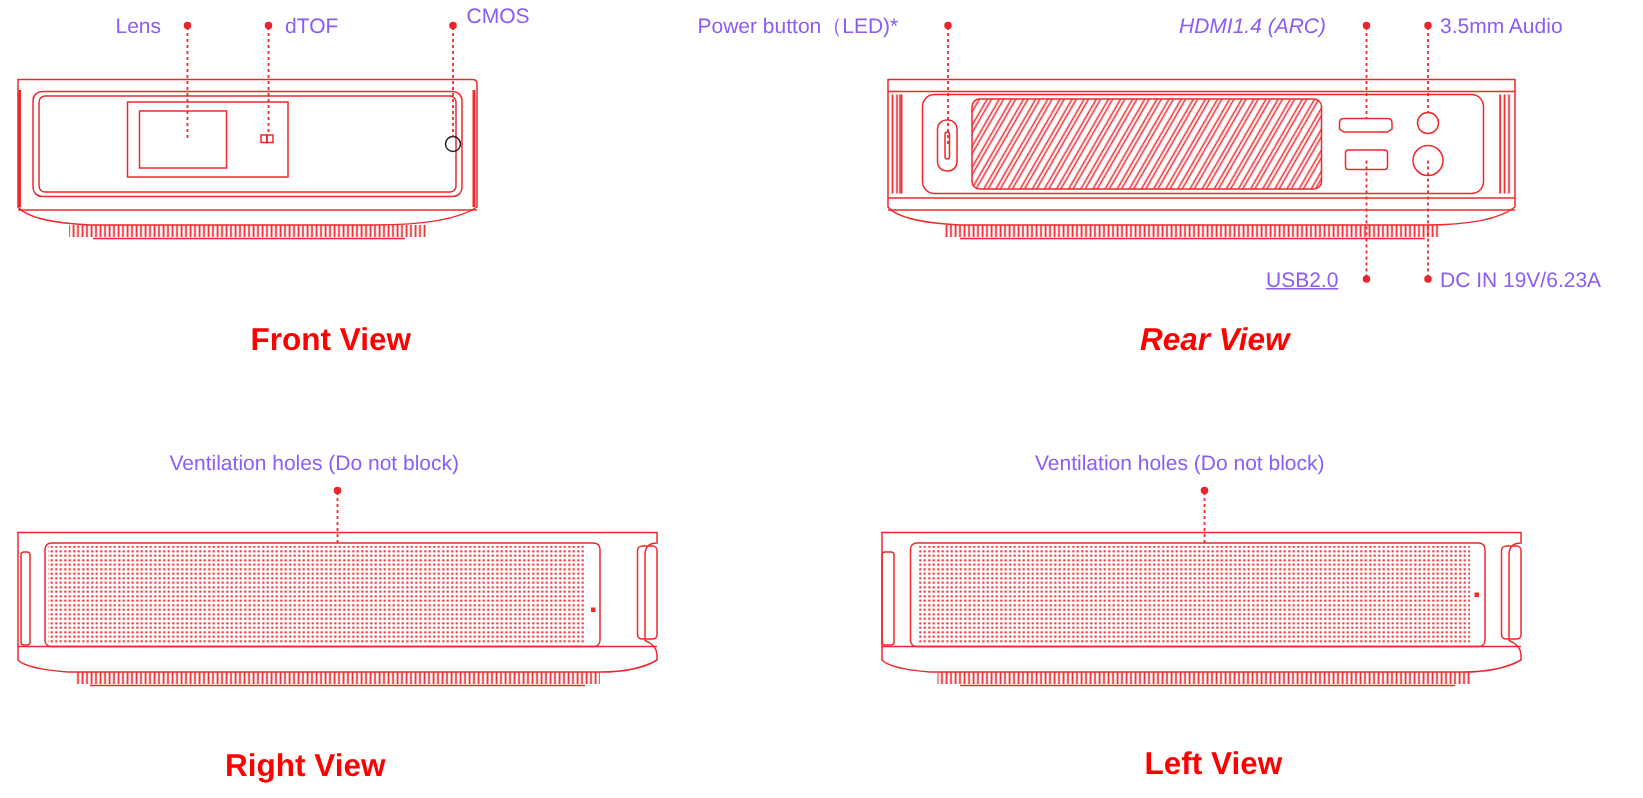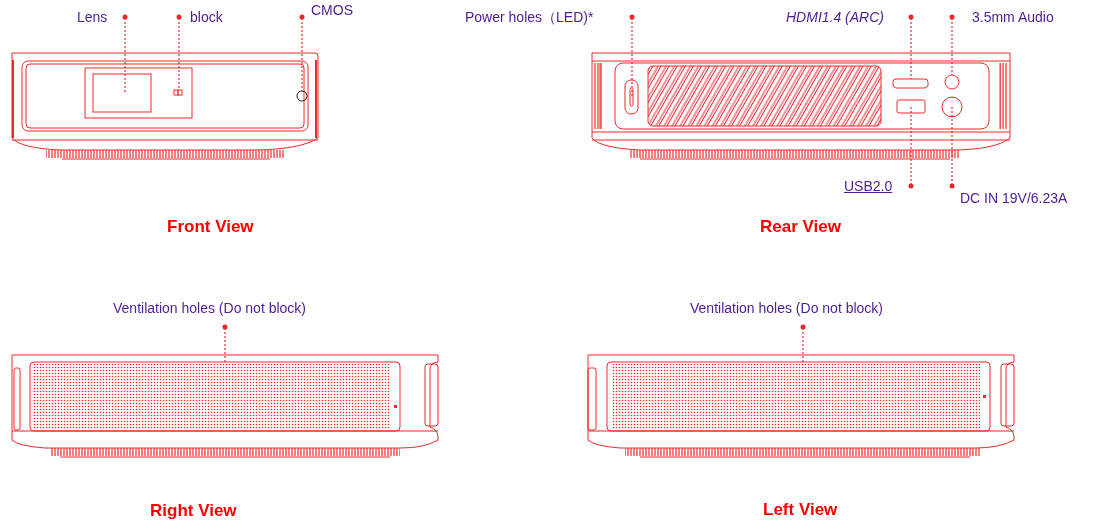--- a/index.html
+++ b/index.html
@@ -1,18 +1,18 @@
 <!DOCTYPE html>
 <html><head>
 <meta charset="utf-8">
 <style>
   html,body{margin:0;padding:0;background:#ffffff;}
   body{width:1095px;height:532px;position:relative;overflow:hidden;font-family:"Liberation Sans",sans-serif;}
-  .lbl{position:absolute;font-size:14px;color:#4c1d95;white-space:nowrap;line-height:16px;text-align:center;}
-  .title{position:absolute;font-size:17px;font-weight:bold;color:#ff0000;white-space:nowrap;line-height:20px;}
+  .lbl{position:absolute;font-size:14px;color:#8b5cf6;white-space:nowrap;line-height:16px;text-align:center;}
+  .title{position:absolute;font-size:21px;font-weight:bold;color:#ff0000;white-space:nowrap;line-height:20px;}
   svg{position:absolute;left:0;top:0;}
 </style>
 </head>
 <body>
 
 <svg width="1095" height="532" viewBox="0 0 1095 532">
   <defs>
     <pattern id="dots" width="3" height="3" patternUnits="userSpaceOnUse">
       <circle cx="1.5" cy="1.5" r="0.8" fill="#f0282d"></circle>
     </pattern>
@@ -110,28 +110,28 @@
     <rect x="612" y="364" width="368" height="65" fill="url(#dots)" stroke="none"></rect>
     <rect x="983" y="395" width="3" height="3" fill="#f0282d" stroke="none"></rect>
     <rect x="625" y="448" width="355" height="8" fill="url(#grill)" stroke="none"></rect>
     <line x1="640" y1="457" x2="970" y2="457"></line>
   </g>
   <line x1="803" y1="328" x2="803" y2="364" stroke="#f0282d" stroke-width="1.2" stroke-dasharray="2,2"></line>
   <circle cx="803" cy="327" r="2.5" fill="#e8262b"></circle>
 </svg>
 
 <div class="lbl" style="left:77px;top:9px;">Lens</div>
-<div class="lbl" style="left:190px;top:9px;">block</div>
+<div class="lbl" style="left:190px;top:9px;">dTOF</div>
 <div class="lbl" style="left:311px;top:2px;">CMOS</div>
 <div class="title" style="left:167px;top:217px;">Front View</div>
 
-<div class="lbl" style="left:465px;top:9px;">Power holes（LED)*</div>
+<div class="lbl" style="left:465px;top:9px;">Power button（LED)*</div>
 <div class="lbl" style="left:786px;top:9px;font-style:italic;">HDMI1.4 (ARC)</div>
-<div class="lbl" style="left:960px;top:9px;margin-left:12px;">3.5mm Audio</div>
+<div class="lbl" style="left:960px;top:9px;">3.5mm Audio</div>
 <div class="lbl" style="left:844px;top:178px;text-decoration:underline;">USB2.0</div>
-<div class="lbl" style="left:960px;top:178px;margin-top:12px;">DC IN 19V/6.23A</div>
-<div class="title" style="left:760px;top:217px;">Rear View</div>
+<div class="lbl" style="left:960px;top:178px;">DC IN 19V/6.23A</div>
+<div class="title" style="left:760px;top:217px;font-style:italic;">Rear View</div>
 
 <div class="lbl" style="left:113px;top:300px;">Ventilation holes (Do not block)</div>
 <div class="title" style="left:150px;top:501px;">Right View</div>
 
 <div class="lbl" style="left:690px;top:300px;">Ventilation holes (Do not block)</div>
 <div class="title" style="left:763px;top:500px;">Left View</div>
 
 </body></html>

